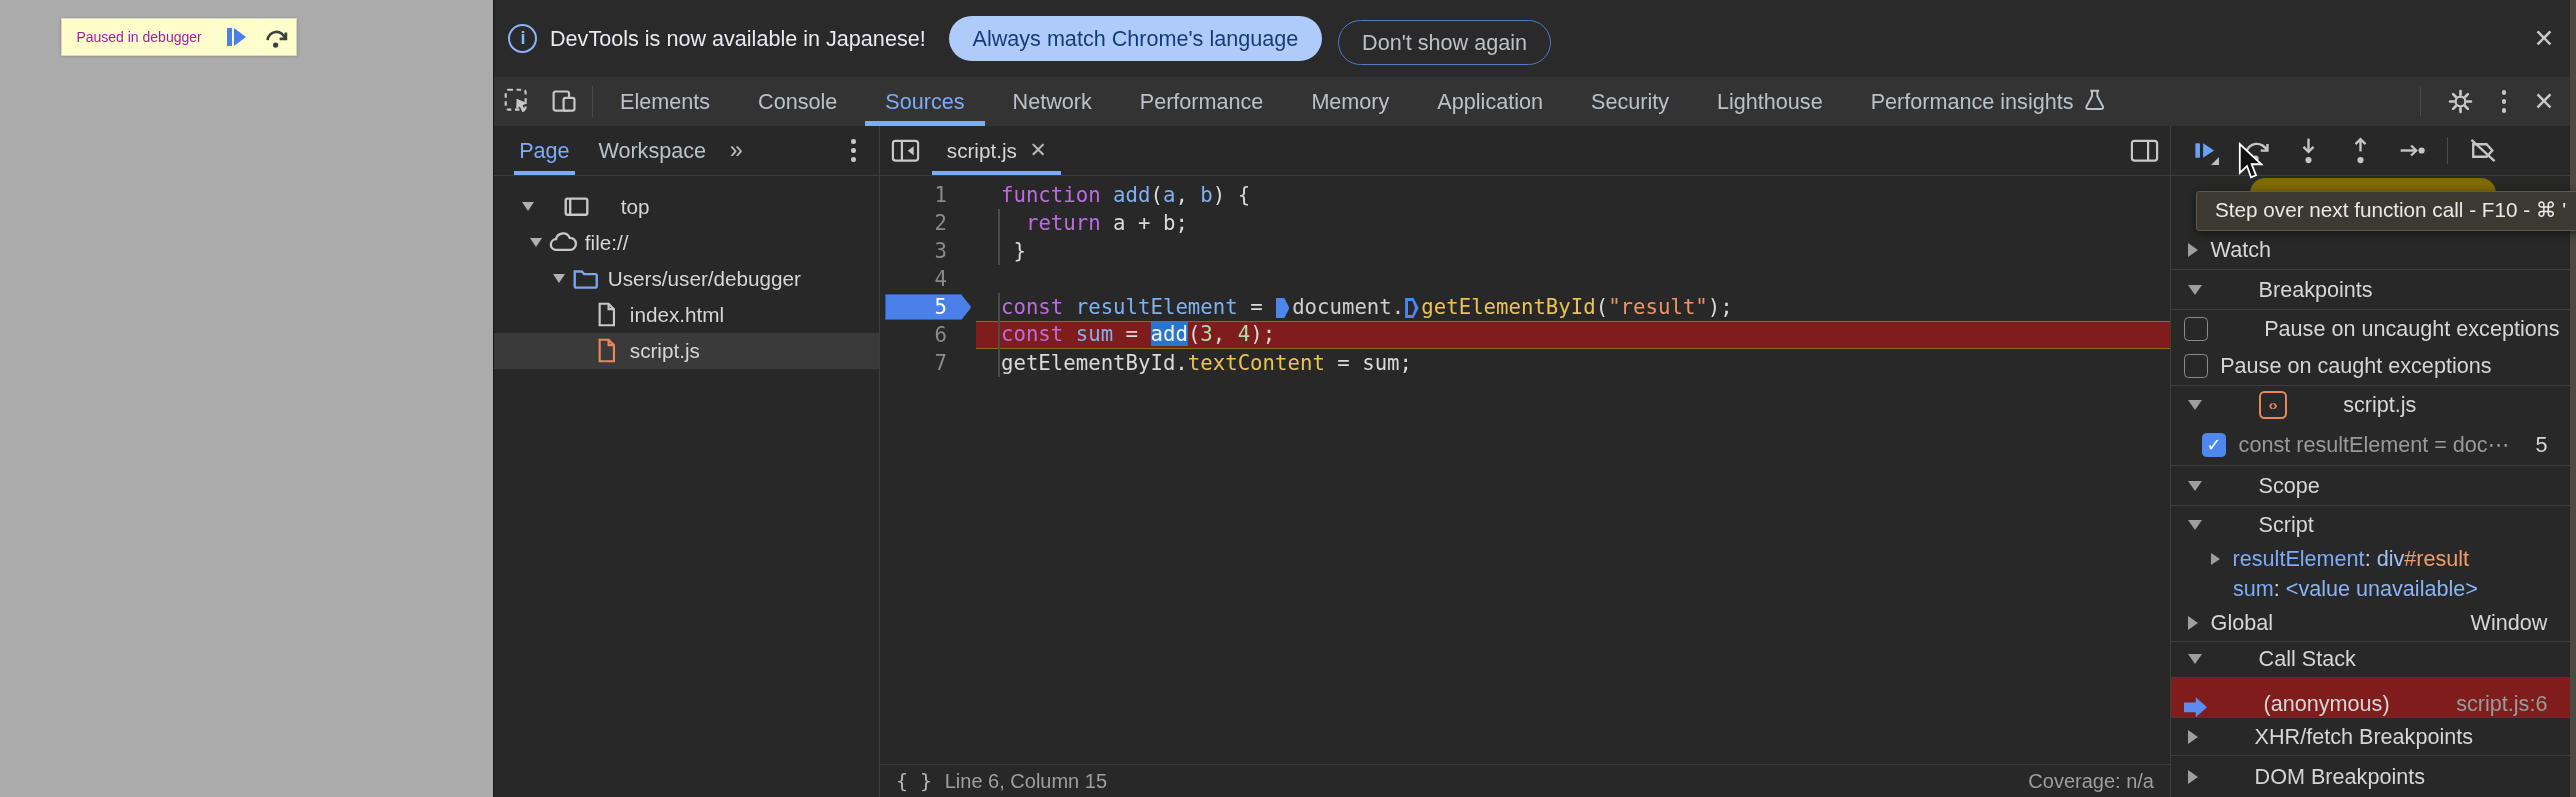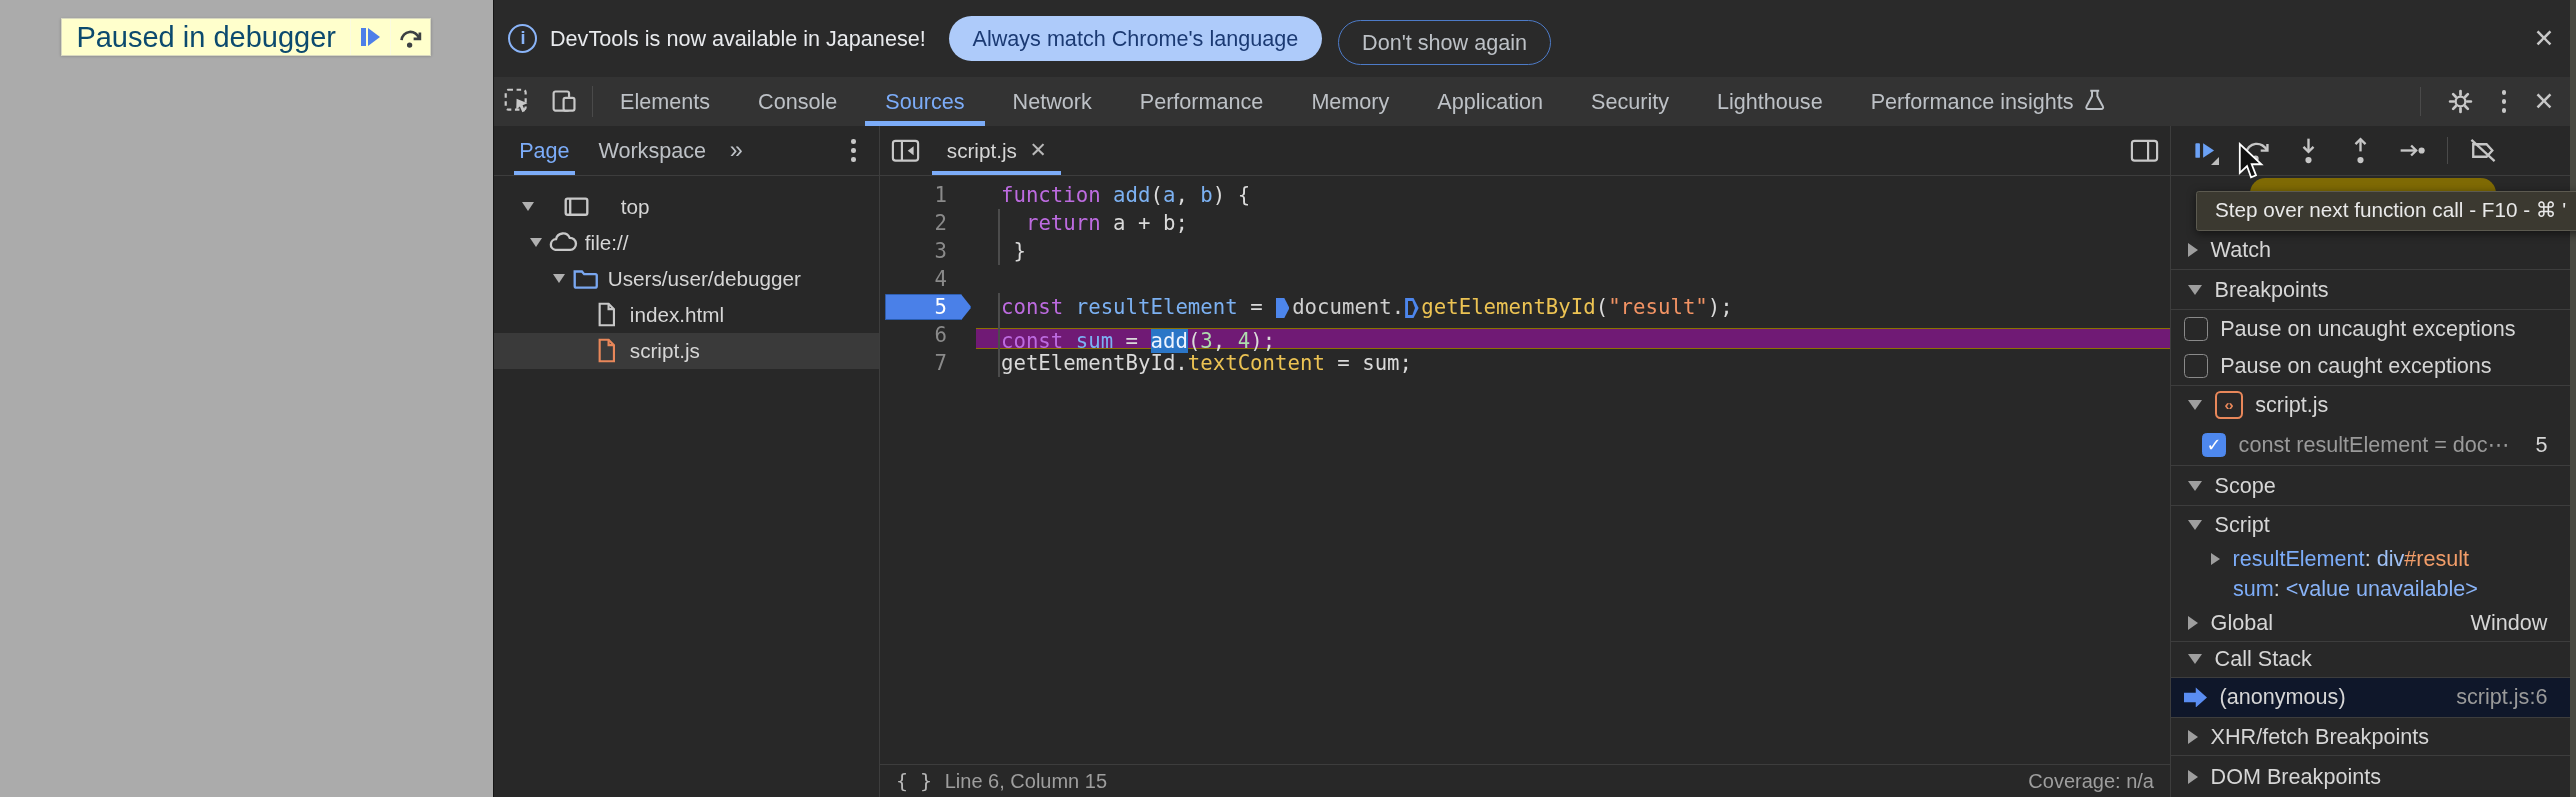--- a/index.html
+++ b/index.html
@@ -2,21 +2,21 @@
 <html style="font-size:14.4px"><head>
 <meta charset="utf-8">
 <style>
   * { margin:0; padding:0; box-sizing:border-box; }
   html,body { width:2576px; height:797px; overflow:hidden; background:#ababab;
     font-family:"Liberation Sans", sans-serif; }
 
   
   .paused-badge { position:absolute; left:61px; top:18px; height:38px; display:flex; align-items:stretch;
     background:#ffffcc; border:1.8px solid #d8d8c0; box-shadow:0 0.9px 2.7px rgba(0,0,0,.25); }
-  .paused-badge .pb-text { display:flex; align-items:center; padding:0 14.4px; font-size:29px; color:#0c4a6e; }
+  .paused-badge .pb-text { display:flex; align-items:center; padding:0 14.4px; font-size:14px; color:#a21caf; }
   .pb-btn { width:40px; display:flex; align-items:center; justify-content:center; border-left:1.8px solid #fbfbe0; }
   .rsm-bar { width:4.5px; height:18px; background:#4d7fe8; margin-right:2.7px; }
   .rsm-tri { width:0; height:0; border-left:12.6px solid #4d7fe8; border-top:9px solid transparent; border-bottom:9px solid transparent; }
 
   
   .devtools { position:absolute; left:493px; top:0; right:0; bottom:0; background:#282828; border-left:1.8px solid #161616; color:#d6d6d6; }
   .edge-strip { position:absolute; right:0; top:0; bottom:0; width:6.3px; background:#4a4a42; }
 
   
   .infobar { height:77px; background:#2a2a2a; display:flex; align-items:center; padding:0 21.6px 0 14.4px; }
@@ -66,21 +66,21 @@
   .etab .x-icon { font-size:20.7px; color:#b8b8b8; }
   .toggle-ic { margin-left:10.8px; }
   .toggle-right { margin-left:auto; margin-right:10.8px; }
 
   .code-area { flex:1; position:relative; padding-top:5.4px; font-family:"DejaVu Sans Mono", monospace; font-size:20.7px; }
   .cl { height:28px; display:flex; position:relative; }
   .gut { width:96px; flex:0 0 auto; text-align:right; padding-right:29px; color:#8a8a8a; line-height:28px; position:relative; z-index:2;}
   .bp-flag { position:absolute; left:5.4px; top:0.9px; width:86px; height:26px; background:#4a80e8; border:0.9px solid #2a5db0;
     clip-path:polygon(0 0,88% 0,100% 50%,88% 100%,0 100%); color:#fff; text-align:right; padding-right:23.4px; line-height:24px; }
   .src { flex:1; line-height:28px; padding-left:25px; white-space:pre; position:relative; color:#dadada; }
-  .cl.paused .src { background:#701a75; border-top:1.8px solid #8a7200; border-bottom:1.8px solid #8a7200; line-height:24px;margin-top:7px; }
+  .cl.paused .src { background:#7f1d1d; border-top:1.8px solid #8a7200; border-bottom:1.8px solid #8a7200; line-height:24px; }
   .cl.guide::before { content:""; position:absolute; left:118px; top:0; bottom:0; width:1.8px; background:#4c4c4c; z-index:1; }
   .tk-kw{color:#bd6be0} .tk-vn{color:#7cb1f2} .tk-fn{color:#ecc353} .tk-str{color:#f29364}
   .tk-num{color:#aedcae} .tk-pl{color:#dadada} .tk-doc{color:#cfcfcf}
   .tk-sel{background:#2b76c7; color:#eef4ff;}
   .mk { display:inline-block; width:13.5px; height:20px; vertical-align:-3.6px; position:relative; margin:0 2.7px 0 0.9px;
     clip-path:polygon(0 0,62% 0,100% 50%,62% 100%,0 100%); background:#4d86ec; }
   .mk.mko::after { content:""; position:absolute; inset:2.7px 3.6px 2.7px 2.7px; clip-path:polygon(0 0,62% 0,100% 50%,62% 100%,0 100%); background:#282828; }
 
   .status-bar { height:33px; border-top:0.9px solid #3d3d3d; display:flex; align-items:center; gap:12.6px;
     padding:0 16px; color:#9e9e9e; font-size:20px; margin-top:auto; flex:0 0 auto;}
@@ -88,34 +88,34 @@
   .status-right { margin-left:auto; }
 
   
   .side-pane { flex:1; border-left:0.9px solid #3d3d3d; position:relative; display:flex; flex-direction:column; }
   .dbg-toolbar { height:50px; border-bottom:0.9px solid #3d3d3d; display:flex; align-items:center; gap:18px; padding-left:16px; }
   .dbg-btn { width:34px; height:34px; display:flex; align-items:center; justify-content:center; position:relative; }
   .dbg-sep { width:0.9px; height:27px; background:#4a4a4a; }
   .corner-tri { position:absolute; right:1.8px; bottom:2.7px; width:0; height:0; border-left:8px solid transparent; border-bottom:8px solid #bdbdbd; }
 
   .sb-row { display:flex; align-items:center; font-size:21.6px; color:#d6d6d6; white-space:nowrap; }
-  .bt { border-top:0.9px solid #3d3d3d; }
+  .bt { border-top:0.9px solid #3d3d3d;gap:44px; }
   .h34{height:31px}.h40{height:36px}.h42{height:38px}.h44{height:40px}.h46{height:41px}.h47{height:42px}.h62{height:56px}
   .tri-r { width:0; height:0; border-left:10.8px solid #9e9e9e; border-top:7.2px solid transparent; border-bottom:7.2px solid transparent; flex:0 0 auto;}
   .tri-dn { width:0; height:0; border-top:10.8px solid #9e9e9e; border-left:7.2px solid transparent; border-right:7.2px solid transparent; flex:0 0 auto;}
   .ind14{padding-left:12.6px}.ind19{padding-left:17px}.ind35{padding-left:31px}.ind45{padding-left:40px}.ind69{padding-left:62px}
   .gap14>*{margin-right:12.6px}
   .cbx { width:24px; height:24px; border:1.8px solid #8a8a8a; border-radius:4.5px; flex:0 0 auto; }
   .cbx.checked { background:#4e88ee; border-color:#4e88ee; color:#fff; display:flex; align-items:center; justify-content:center; font-size:18px; }
   .src-ic { width:28px; height:28px; border:2.7px solid #e8875a; border-radius:5.4px; color:#e8875a; display:flex;
     align-items:center; justify-content:center; font-size:15.3px; font-weight:bold; letter-spacing:-0.9px; flex:0 0 auto;}
   .dim { color:#9a9a9a; }
   .right-val { margin-left:auto; padding-right:16px; }
   .cs-arrow { width:23.4px; height:20px; background:#5a8df2; clip-path:polygon(0 26%,52% 26%,52% 0,100% 50%,52% 100%,52% 74%,0 74%); flex:0 0 auto;}
-  .frame-row { background:#0f172a; }
+  .frame-row { background:#7f1d1d;align-items:flex-end; }
   .c-blue{color:#7cacf8} .c-lblue{color:#9fc1f5} .c-orange{color:#f29d69} .c-val{color:#8ab4f8}
 
   .paused-banner { position:absolute; left:79px; top:52px; width:246px; height:49px; background:#7f6a04; border-radius:15.3px; z-index:1; overflow:hidden;}
   .paused-banner i { position:absolute; left:21.6px; top:13.5px; width:24px; height:24px; border-radius:50%; background:#dcca67; }
   .dbg-tooltip { position:absolute; left:25px; top:65px; z-index:3; background:#3b3930; border:0.9px solid #5c5a50; border-radius:2.7px;
     padding:6.3px 18px 8px 18px; font-size:20.7px; color:#e9e9e9; white-space:nowrap; box-shadow:0 2.7px 9px rgba(0,0,0,.5); }
   .cursor-svg { position:absolute; left:67px; top:16px; z-index:4; }
 
   svg.ic { display:block; }
 </style>

